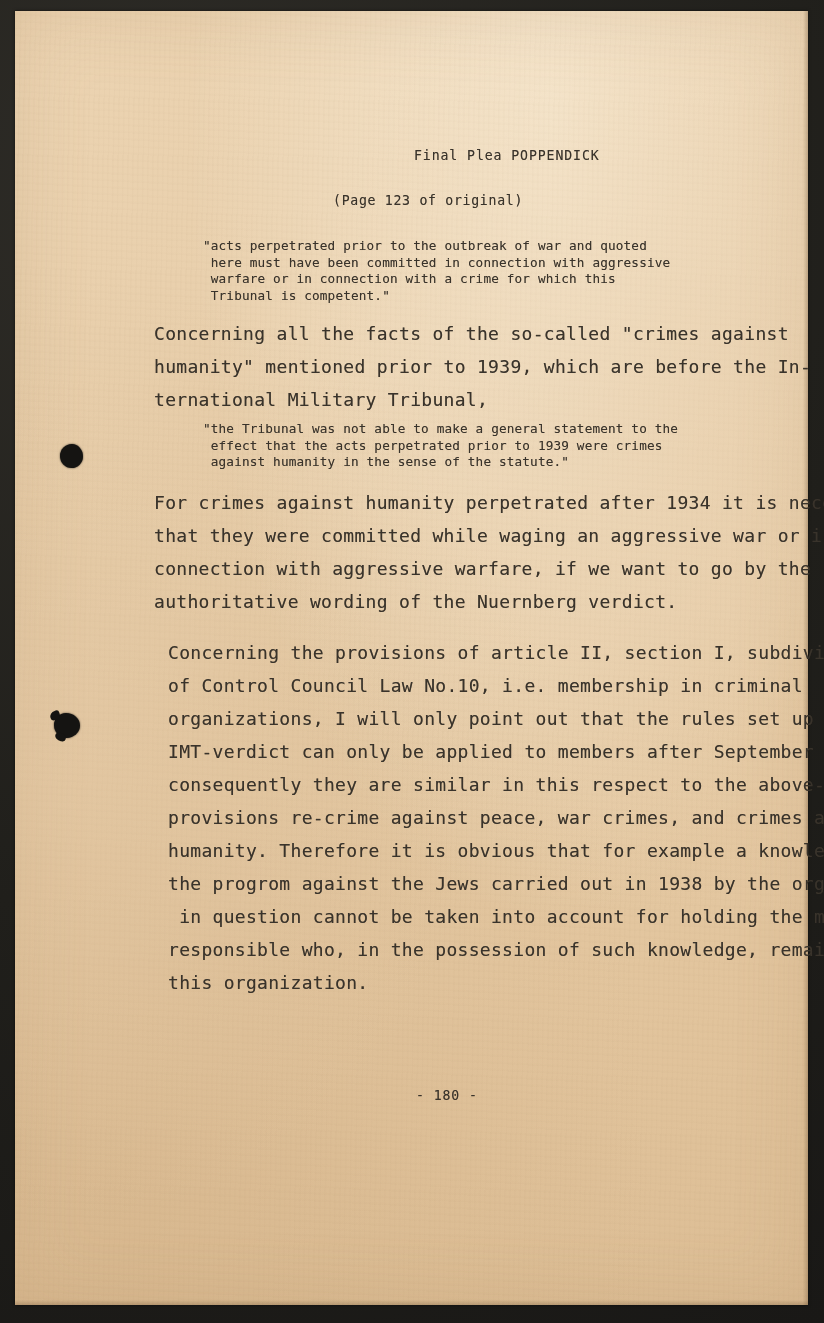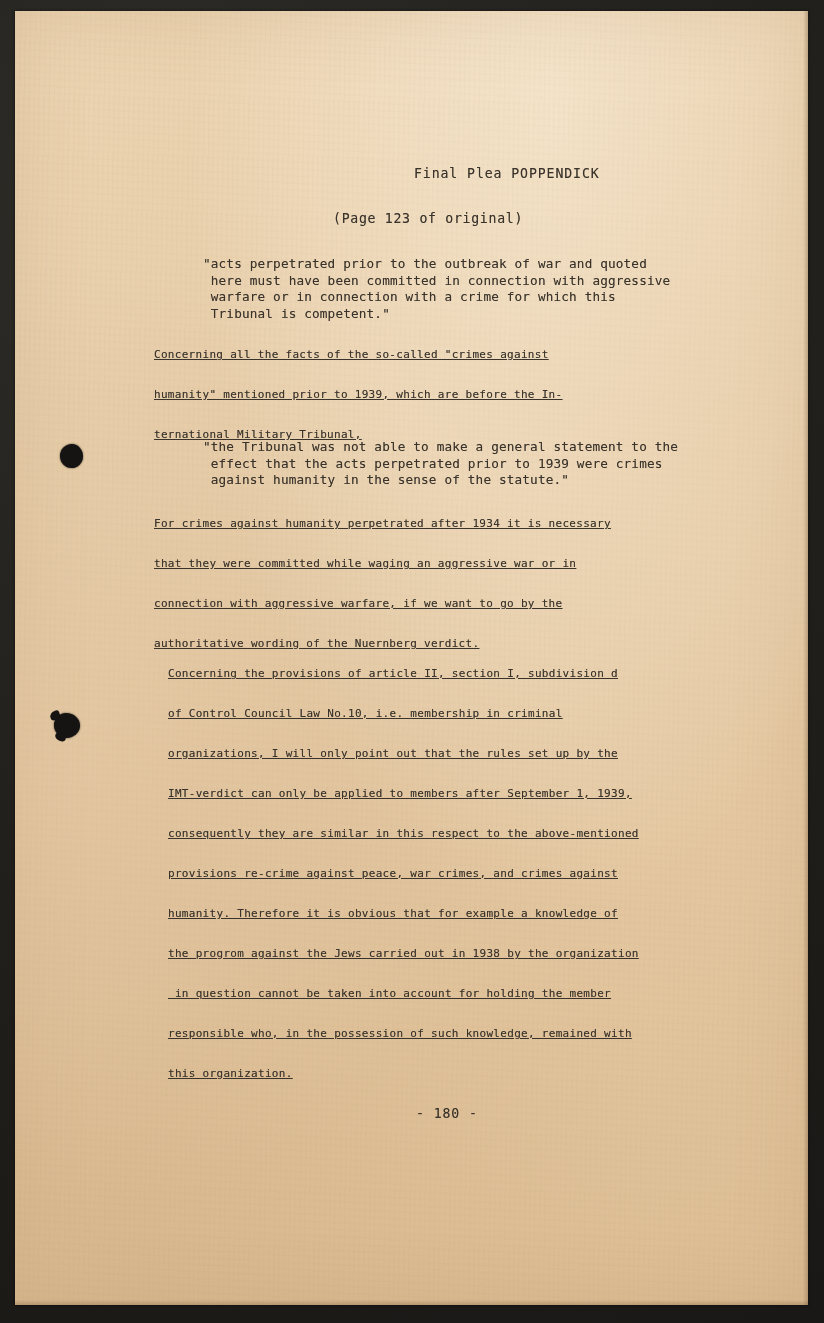--- a/index.html
+++ b/index.html
@@ -101,21 +101,20 @@
     transform: rotate(12deg);
   }
 
   
   #content {
     position: absolute;
     inset: 0;
     color: #39332b;
     font-size: 13.2px;
     letter-spacing: .3px;
-    margin-top: 18px;
   }
   .tline {
     position: absolute;
     white-space: pre;
     text-shadow: 0 0 .6px rgba(57,51,43,.45);
   }
 
   .hdr-title   { left: 399px; top: 137px; letter-spacing: .9px; }
   .hdr-page    { left: 318px; top: 182px; letter-spacing: .7px; }
 
@@ -128,25 +127,24 @@
     line-height: 16.6px;
     text-shadow: 0 0 .6px rgba(57,51,43,.4);
   }
   #quote-1 { left: 188px; top: 227px; }
   #quote-2 { left: 188px; top: 410px; }
 
   
   .para {
     position: absolute;
     white-space: pre;
-    font-size: 11px;
+    font-size: 18px;
     letter-spacing: .3px;
-    line-height: 40px;
+    line-height: 33px;
     text-shadow: 0 0 .6px rgba(57,51,43,.45);
-    text-decoration: underline;
   }
   #para-1 { left: 139px; top: 306px; }
   #para-2 { left: 139px; top: 475px; }
   #para-3 { left: 153px; top: 625px; }
 
   .footer { left: 401px; top: 1077px; letter-spacing: .9px; }
 
   
   #ink-fade {
     position: absolute;

